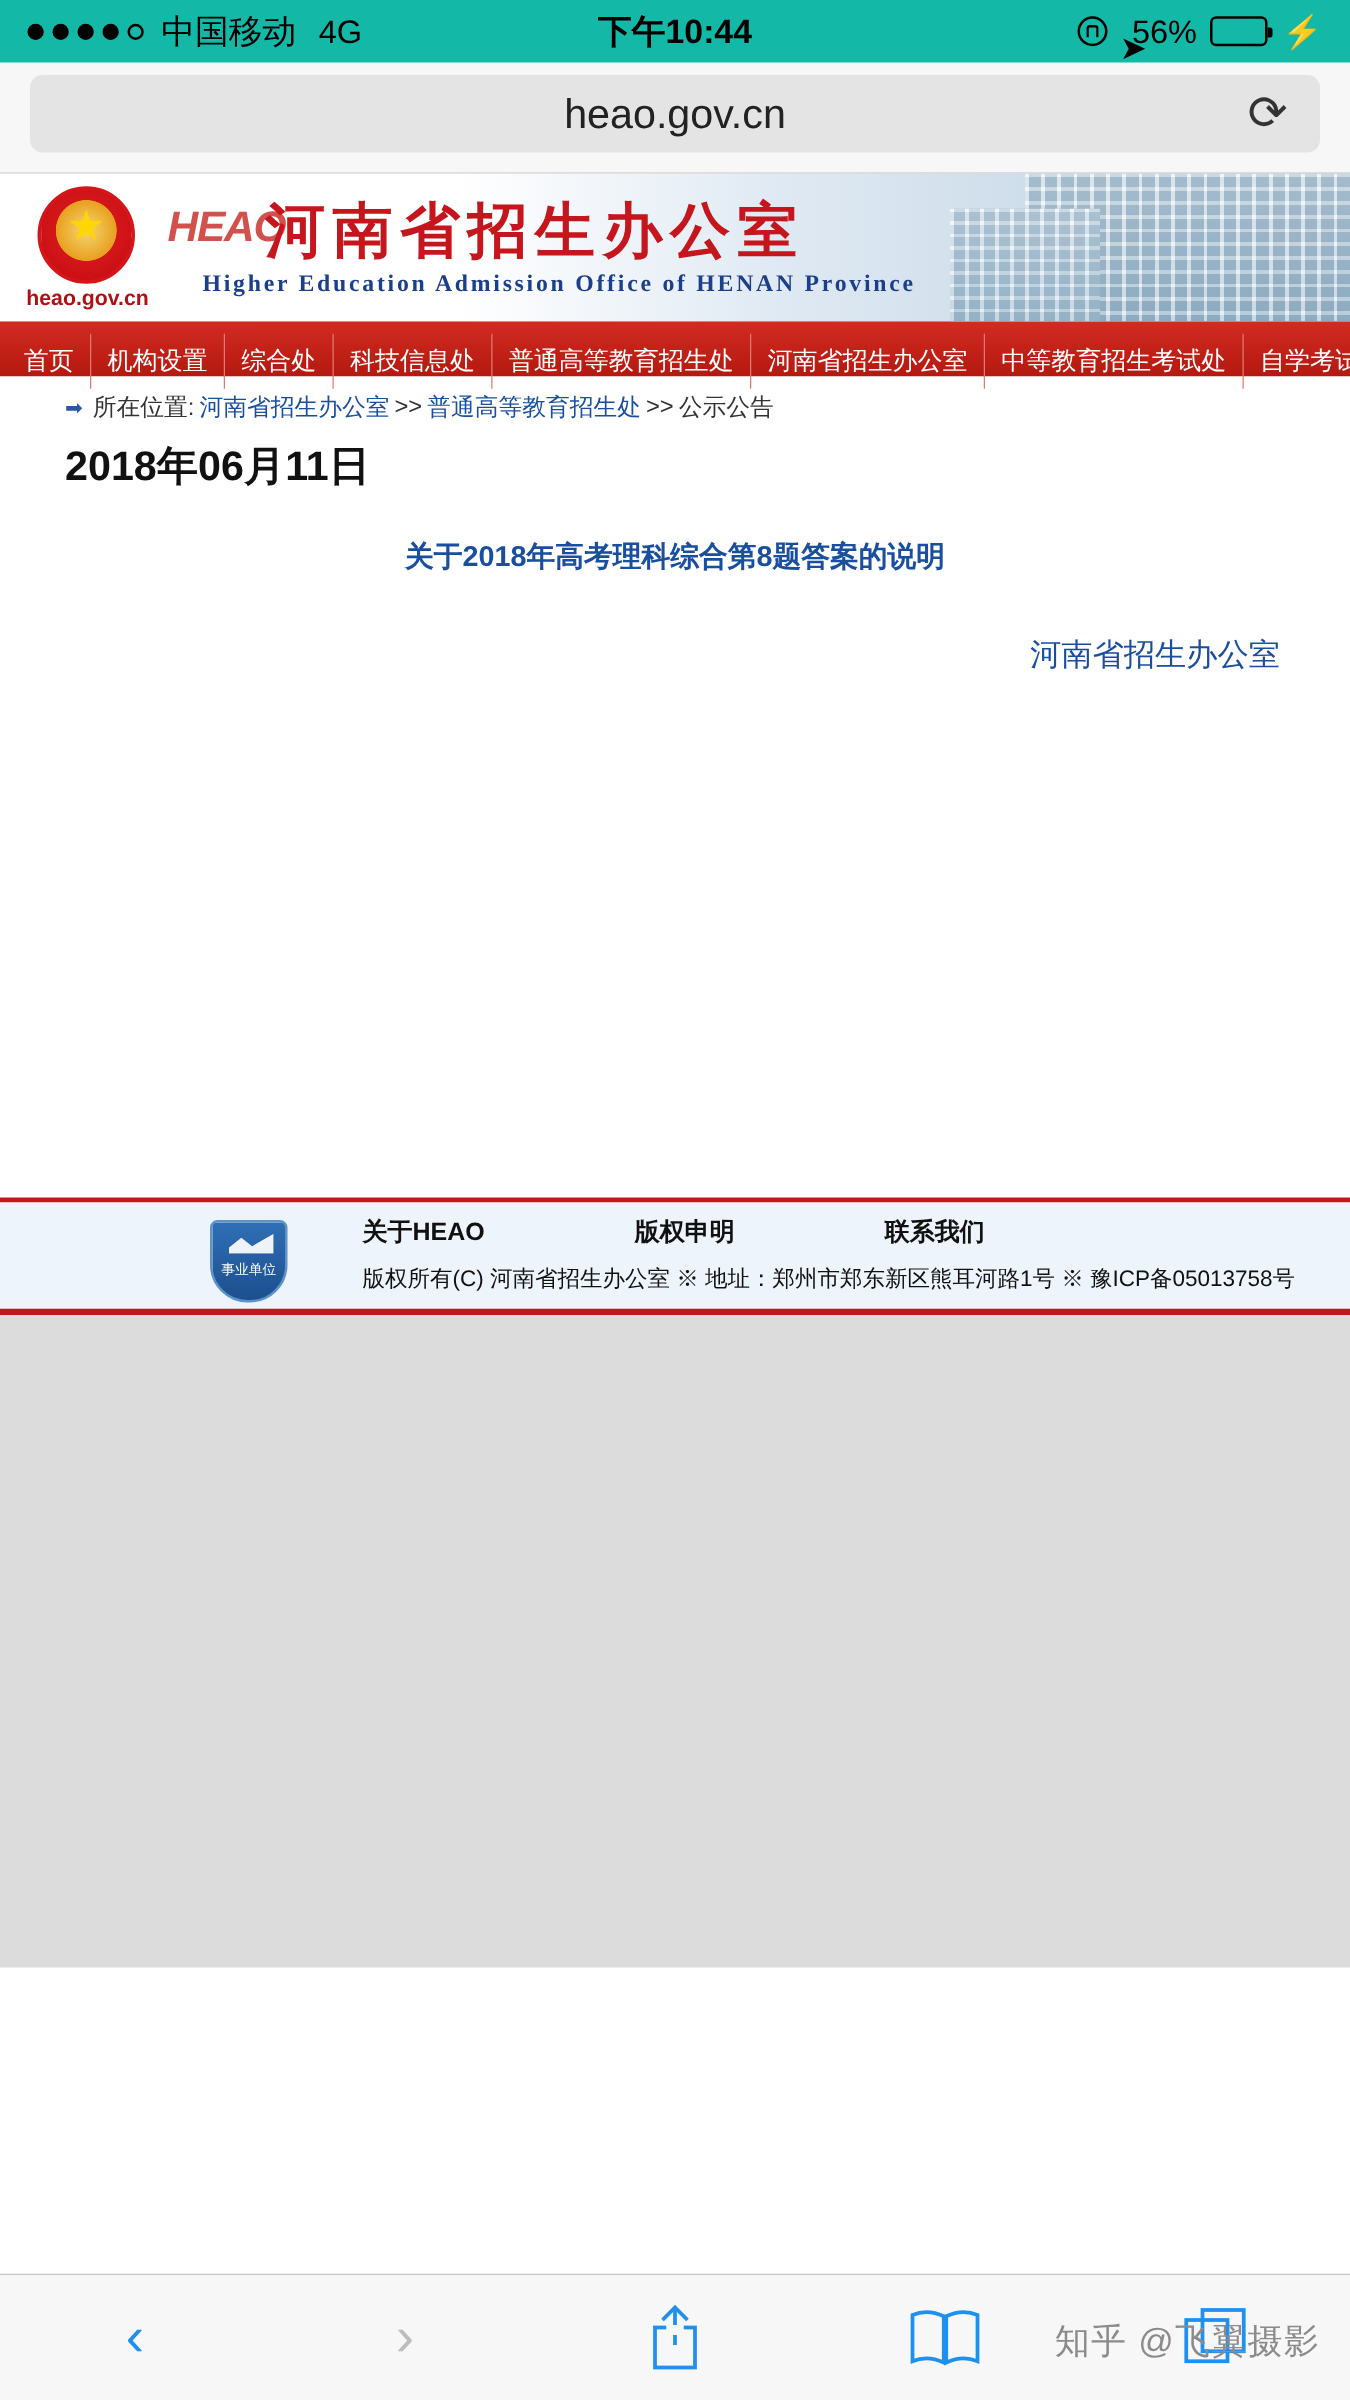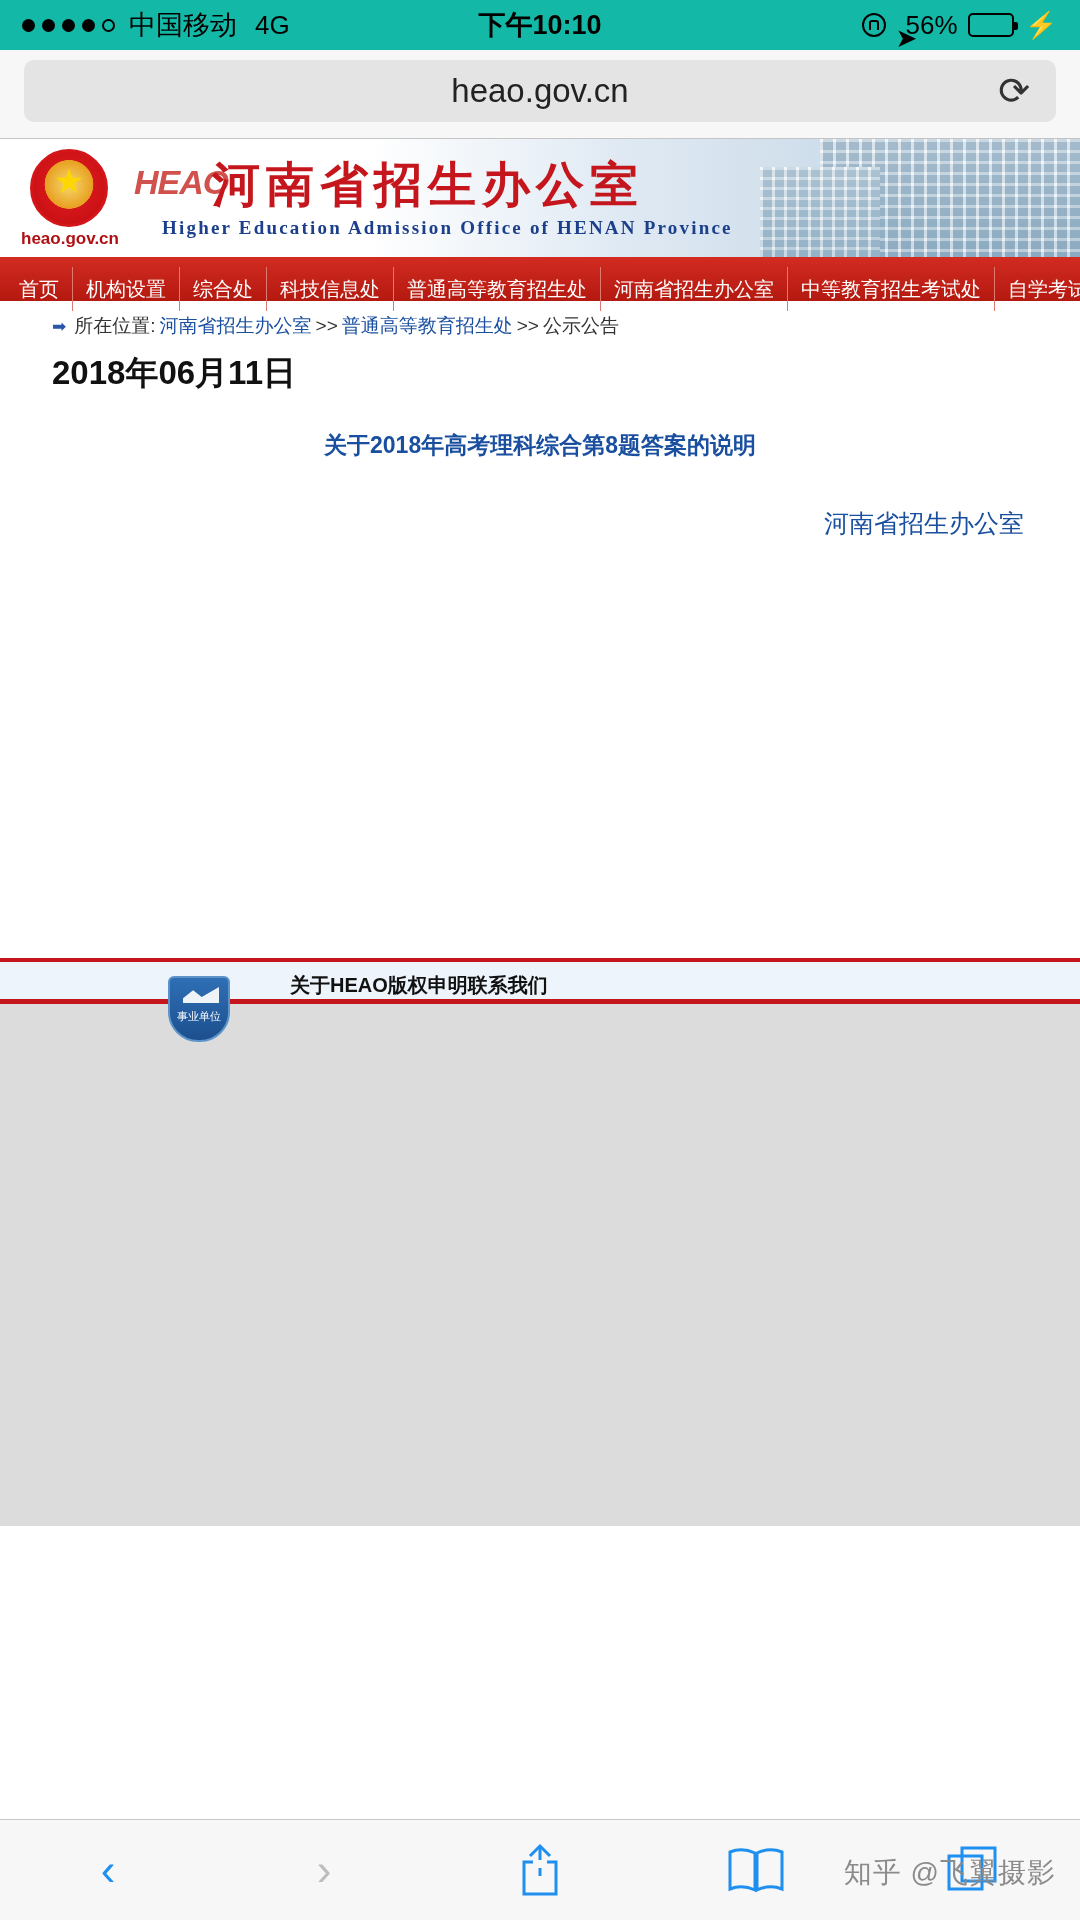--- a/index.html
+++ b/index.html
@@ -310,20 +310,21 @@
     margin-top: 0;
   }
   .footer {
     background: #eef4fb;
     position: relative;
     padding: 10px 0 0 0;
     border-bottom: 5px solid #c4161c;
   }
   .footer-links {
     display: flex;
+    gap: 120px;
     padding-left: 290px;
     font-size: 20px;
     font-weight: bold;
     color: #111;
     text-align: center;
   }
   .footer-badge {
     position: absolute;
     left: 168px; top: 14px;
     width: 62px; height: 66px;
@@ -392,21 +393,21 @@
 <div class="status-bar">
   <div class="signal-dots">
     <span class="dot"></span>
     <span class="dot"></span>
     <span class="dot"></span>
     <span class="dot"></span>
     <span class="dot hollow"></span>
   </div>
   <span class="carrier">中国移动</span>
   <span class="net-type">4G</span>
-  <span class="clock">下午10:10</span>
+  <span class="clock">下午10:44</span>
   <div class="status-right">
     <span class="lock-icon"></span>
     <span class="loc-arrow">➤</span>
     <span class="battery-pct">56%</span>
     <span class="battery">
       <span class="battery-fill" style="width: 56%; background: rgb(76, 217, 100);"></span>
     </span>
     <span class="bolt">⚡</span>
   </div>
 </div>
@@ -461,20 +462,21 @@
   <div class="content-spacer"></div>
 
   <div class="footer-rule"></div>
   <div class="footer">
     <div class="footer-badge">事业单位</div>
     <div class="footer-links">
       <span>关于HEAO</span>
       <span>版权申明</span>
       <span>联系我们</span>
     </div>
+    <div class="footer-copy">版权所有(C) 河南省招生办公室 ※ 地址：郑州市郑东新区熊耳河路1号 ※ 豫ICP备05013758号</div>
   </div>
 </div>
 
 <div class="below-page"></div>
 
 <div class="toolbar">
   <div class="tb-btn">‹</div>
   <div class="tb-btn disabled">›</div>
   <div class="tb-btn share-icon">
     <svg width="46" height="56" viewBox="0 0 46 56">

